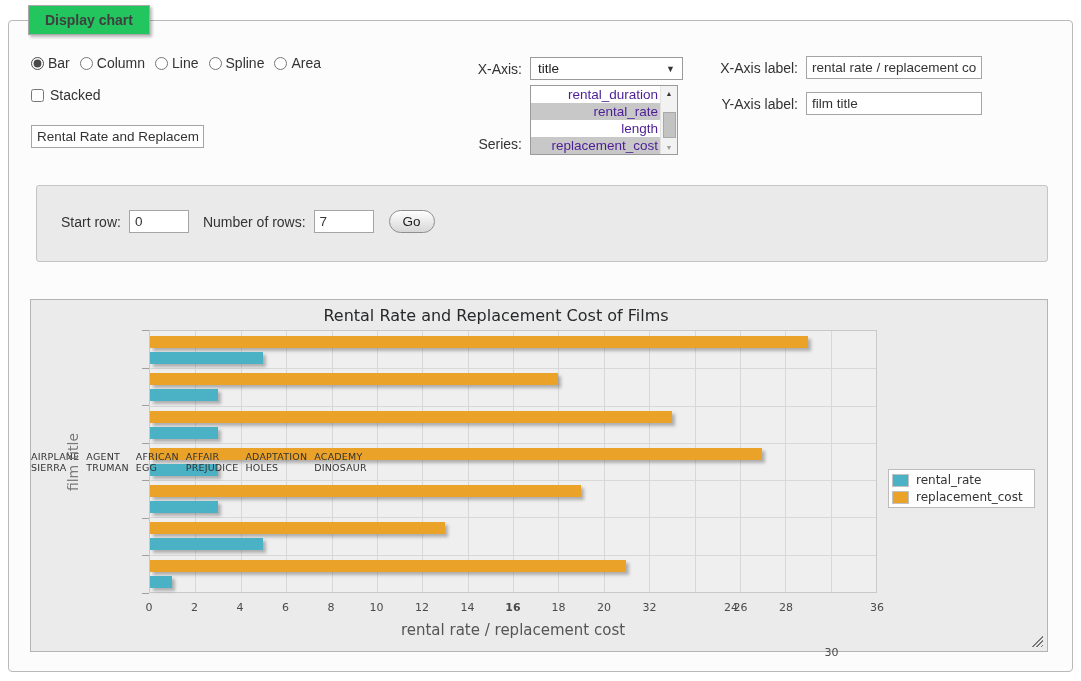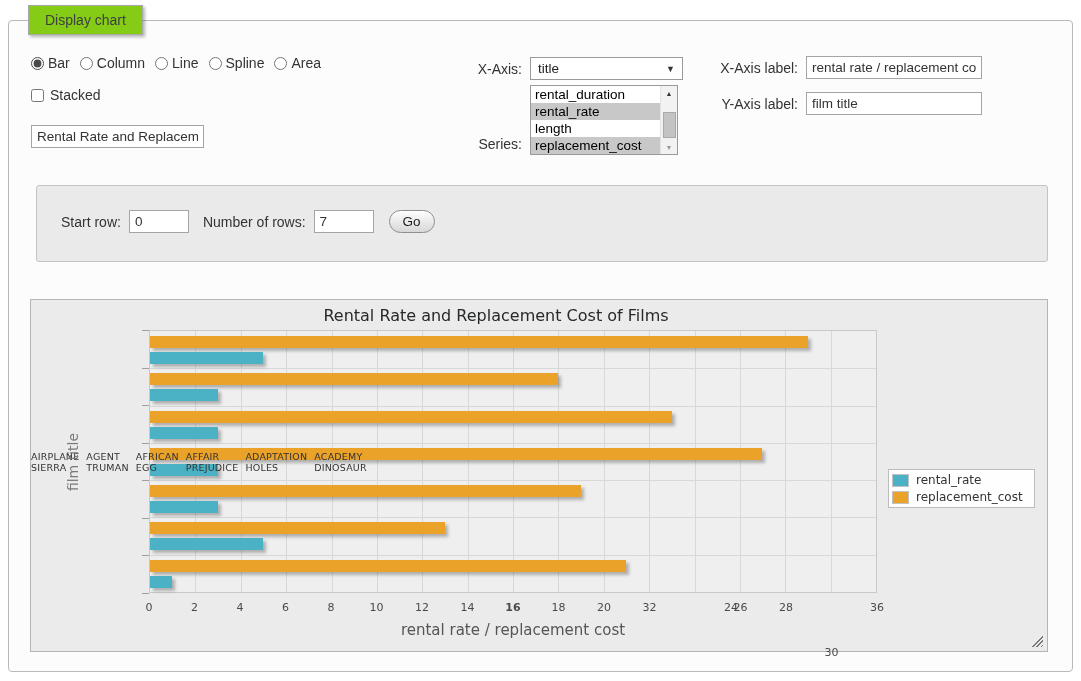--- a/index.html
+++ b/index.html
@@ -2,23 +2,23 @@
 <html><head>
 <meta charset="utf-8">
 <style>
   * { box-sizing: border-box; }
   html,body { margin:0; padding:0; background:#fff; }
   body { font-family:"Liberation Sans", sans-serif; }
   .page { position:relative; width:1081px; height:681px; background:#fff; overflow:hidden; }
 
   .fieldset { position:absolute; left:8px; top:20px; width:1065px; height:652px;
     border:1px solid #b9b9b9; border-radius:4px; background:#fcfcfc; }
-  .legendbox { position:absolute; left:28px; top:5px; z-index:3; background:#84cc16;
+  .legendbox { position:absolute; left:28px; top:5px; z-index:3; background:#22c55e;
     border:1px solid #a8a8a8; box-shadow:2px 2px 3px rgba(0,0,0,0.28);
-    padding:6px 16px; font-weight:normal; font-size:14px; color:#3f3f3f; }
+    padding:6px 16px; font-weight:bold; font-size:14px; color:#3f3f3f; }
 
   .radio-row { position:absolute; left:31px; top:55px; display:flex; align-items:center;
     gap:10px; font-size:14px; color:#333; z-index:2; }
   .radio-item { display:flex; align-items:center; gap:4px; }
   input[type=radio], input[type=checkbox] { width:13px; height:13px; margin:0; accent-color:#4a4a4a; }
 
   .stacked-row { position:absolute; left:31px; top:87px; display:flex; align-items:center;
     gap:6px; font-size:14px; color:#333; }
 
   .txt { border:1px solid #a5a5a5; background:#fff; font-family:"Liberation Sans",sans-serif;
@@ -30,22 +30,22 @@
   .row-xaxis { left:452px; top:57px; } .row-xaxis .lbl { width:70px; }
   .selectbox { width:153px; height:23px; border:1px solid #9a9a9a; background:#fff;
     display:flex; align-items:center; justify-content:space-between; padding:0 7px;
     font-size:13.5px; color:#222; cursor:default; }
   .selectbox .arrow { font-size:9px; color:#333; }
 
   .row-series { left:452px; top:85px; align-items:flex-end; }
   .row-series .lbl { width:70px; margin-bottom:3px; }
   .listbox { width:148px; height:70px; border:1px solid #9a9a9a; background:#fff;
     position:relative; overflow:hidden; }
-  .option { height:17px; line-height:17px; padding:0 4px; font-size:13.5px; color:#000000;
-    white-space:nowrap; width:131px; overflow:hidden; }
+  .option { height:17px; line-height:17px; padding:0 4px; font-size:13.5px; color:#4c1d95;
+    white-space:nowrap; width:131px; overflow:hidden;text-align:right; }
   .option.selected { background:#c8c8c8; }
   .scrollbar { position:absolute; right:0; top:0; width:17px; height:100%;
     background:#f2f2f2; border-left:1px solid #e2e2e2; }
   .sb-btn { position:absolute; left:0; width:100%; height:14px; display:flex;
     align-items:center; justify-content:center; font-size:7px; }
   .sb-up { top:0; color:#333; }
   .sb-down { bottom:0; color:#9a9a9a; }
   .sb-thumb { position:absolute; left:2px; top:26px; width:13px; height:26px;
     background:#c3c3c3; border:1px solid #a9a9a9; }
 

